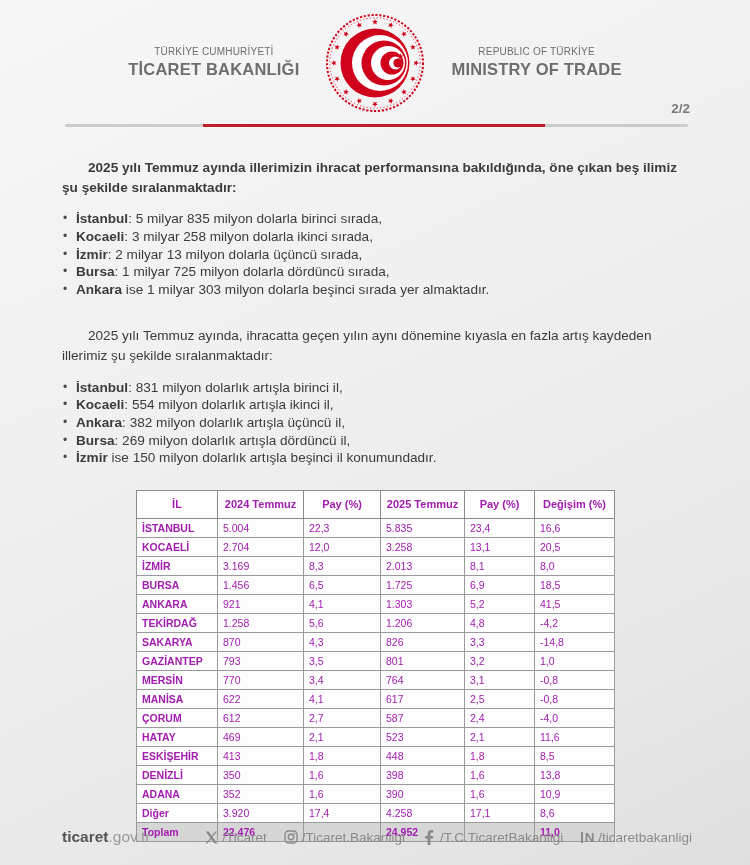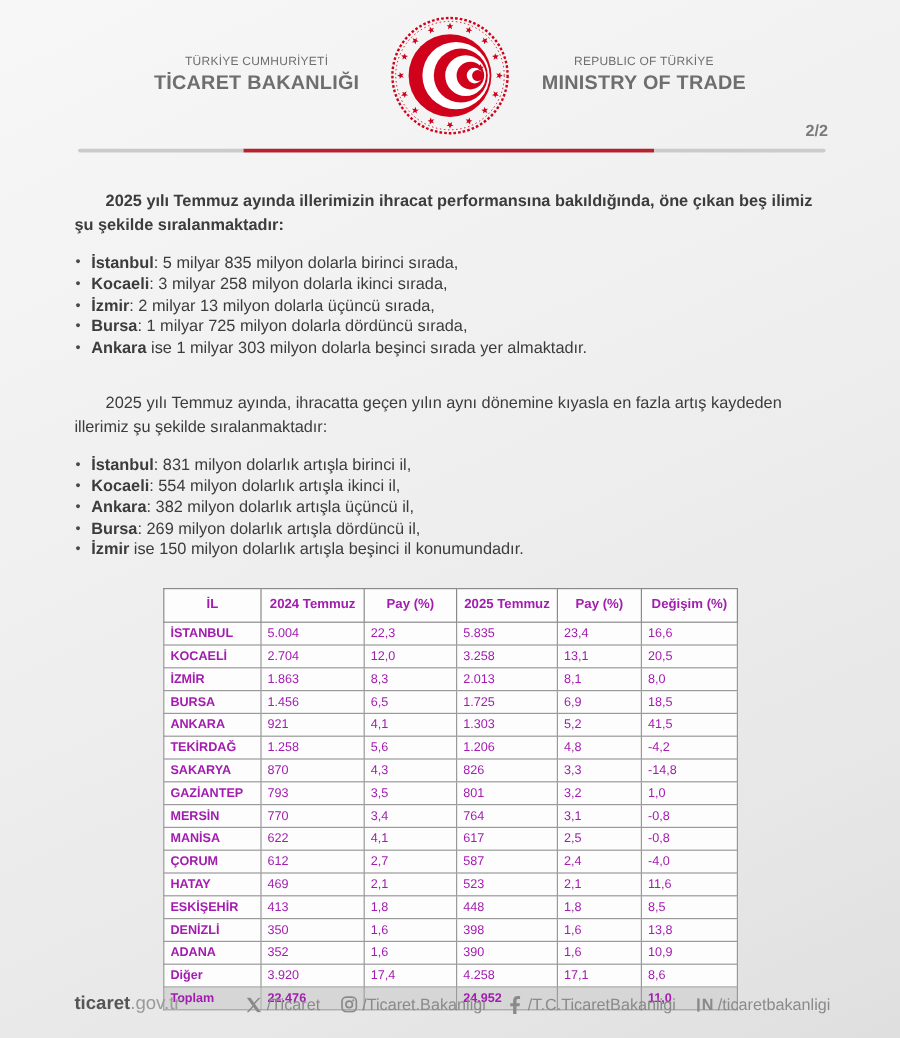--- a/index.html
+++ b/index.html
@@ -172,21 +172,21 @@
             <tr>
               <td>KOCAELİ</td>
               <td>2.704</td>
               <td>12,0</td>
               <td>3.258</td>
               <td>13,1</td>
               <td>20,5</td>
             </tr>
             <tr>
               <td>İZMİR</td>
-              <td>1.863</td>
+              <td>3.169</td>
               <td>8,3</td>
               <td>2.013</td>
               <td>8,1</td>
               <td>8,0</td>
             </tr>
             <tr>
               <td>BURSA</td>
               <td>1.456</td>
               <td>6,5</td>
               <td>1.725</td>

